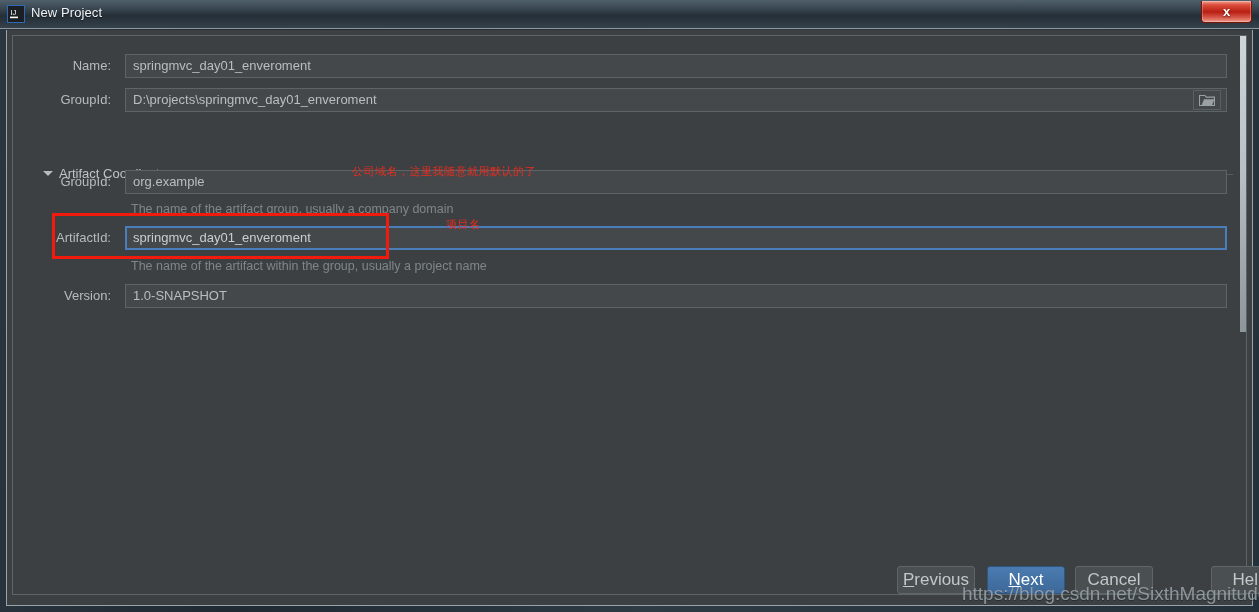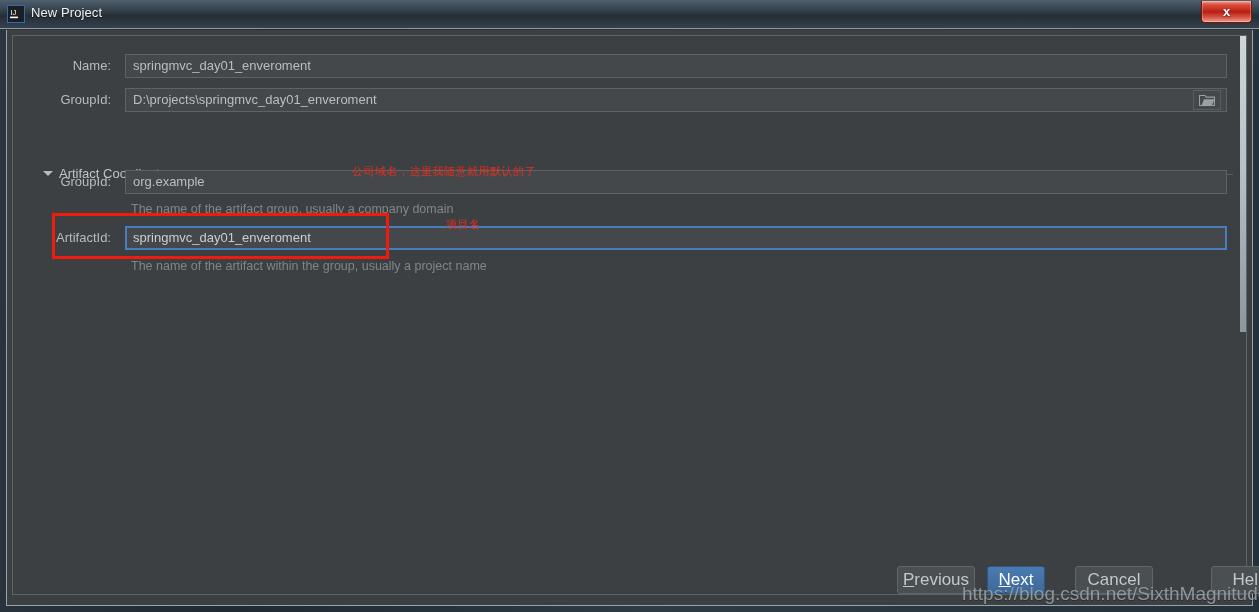--- a/index.html
+++ b/index.html
@@ -274,25 +274,29 @@
         <div class="field" style="left:112px;top:0;width:1102px;">org.example</div>
       </div>
       <div class="hint" style="left:118px;top:166px;">The name of the artifact group, usually a company domain</div>
 
       <div class="row" style="left:0;top:190px;width:1220px;">
         <div class="lbl" style="left:22px;top:0;width:76px;">ArtifactId:</div>
         <div class="field focused" style="left:112px;top:0;width:1102px;">springmvc_day01_enveroment</div>
       </div>
       <div class="hint" style="left:118px;top:223px;">The name of the artifact within the group, usually a project name</div>
 
+      <div class="row" style="left:0;top:248px;width:1220px;">
+        <div class="lbl" style="left:22px;top:0;width:76px;">Version:</div>
+        <div class="field" style="left:112px;top:0;width:1102px;">1.0-SNAPSHOT</div>
+      </div>
 
       <div class="btn" style="left:884px;top:530px;width:78px;">
         <span><span class="mn">P</span>revious</span>
       </div>
-      <div class="btn primary" style="left:974px;top:530px;width:58px;">
+      <div class="btn primary" style="left:974px;top:530px;width:78px;">
         <span><span class="mn">N</span>ext</span>
       </div>
       <div class="btn" style="left:1062px;top:530px;width:78px;">
         <span>Cancel</span>
       </div>
       <div class="btn" style="left:1150px;top:530px;width:78px;margin-left:48px;">
         <span>Help</span>
       </div>
 
     </div>

